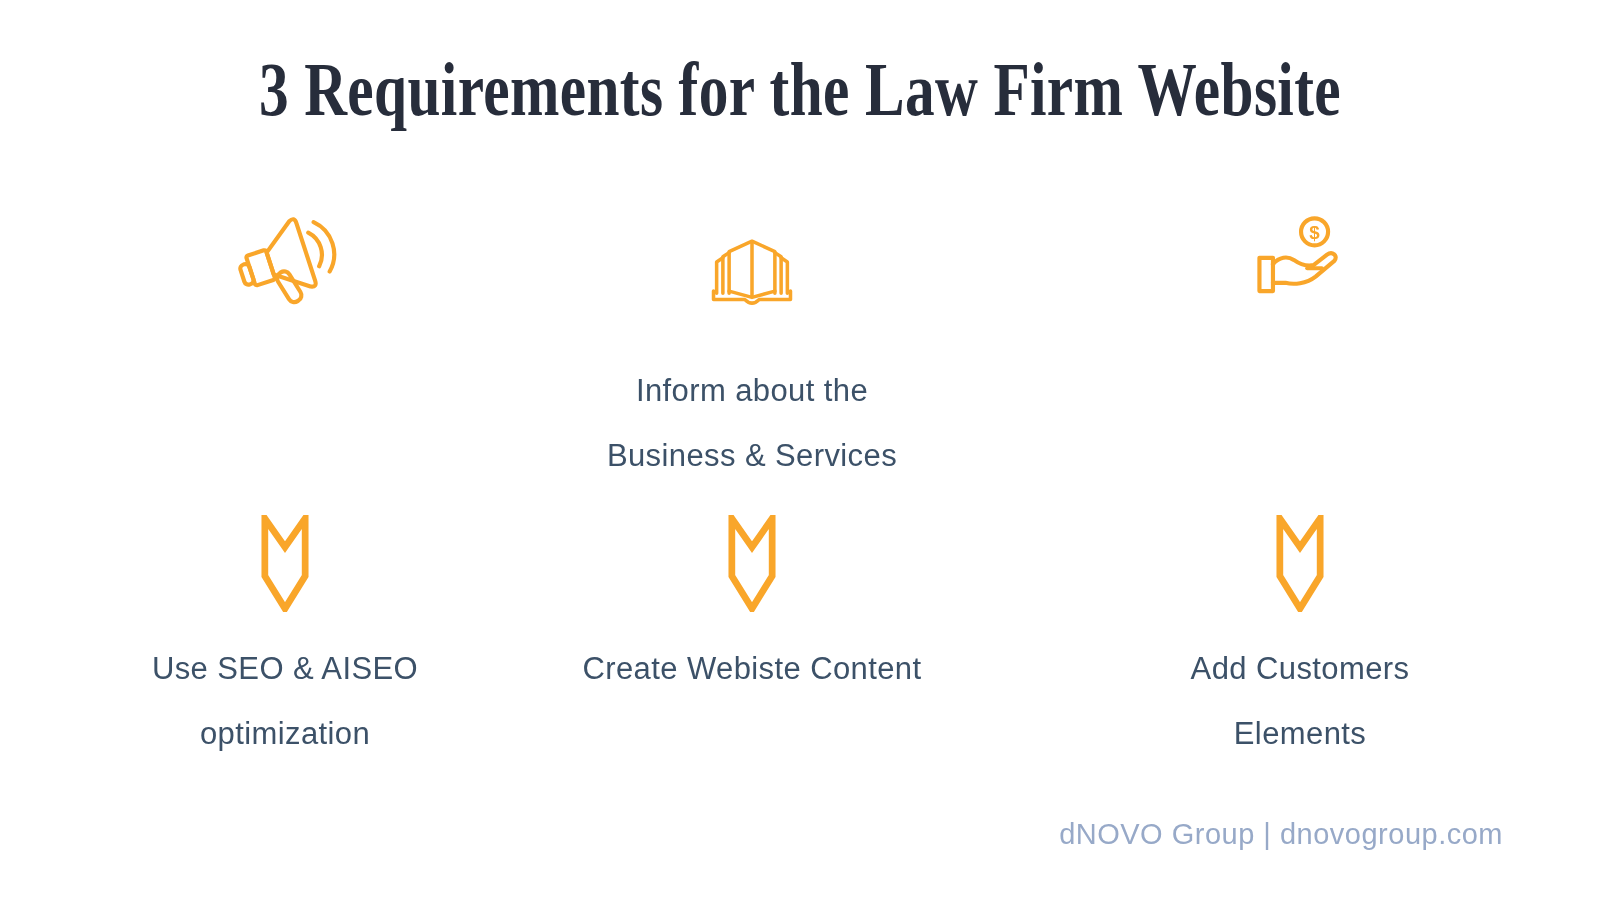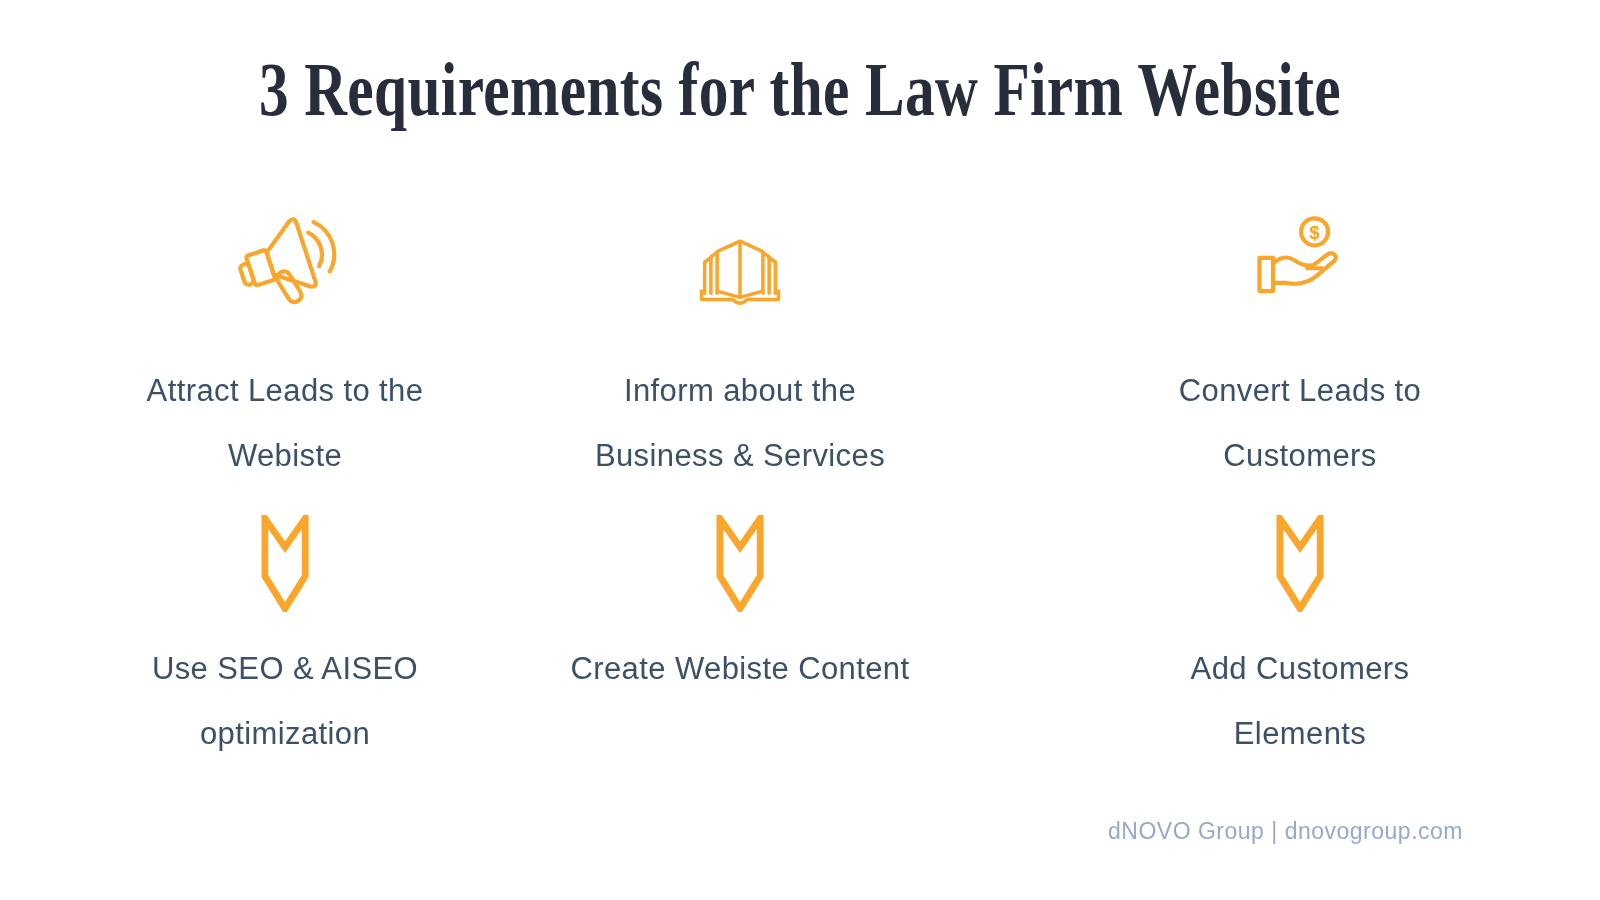--- a/index.html
+++ b/index.html
@@ -1,43 +1,43 @@
 <!DOCTYPE html>
 <html style="--accent: #F9A62A; --heading: #272D3B; --body: #3C5168; --footer: #97A9C8;"><head>
 <meta charset="utf-8">
 <style>
   html,body { margin:0; padding:0; }
   body { width:1600px; height:900px; background:#ffffff; overflow:hidden;
          font-family:"Liberation Sans", sans-serif; }
-  .canvas { position:absolute; top:0; left:0; width:1536px; height:900px; background:#fff; }
+  .canvas { position:absolute; top:0; left:0; width:1536px; height:900px; background:#fff;padding-left:40px; }
 
   .title { position:absolute; top:50px; left:0; width:1600px; text-align:center;
            font-family:"Liberation Serif", serif; font-weight:bold; font-size:76px;
            line-height:1.05; color:var(--heading); margin:0;
            transform:scaleX(0.78); transform-origin:center; letter-spacing:0.5px; white-space:nowrap; }
 
   .col { position:absolute; top:0; width:480px; height:900px; }
-  .col1 { left:45px; } .col2 { left:500px; } .col3 { left:1060px; }
+  .col1 { left:45px; } .col2 { left:512px; } .col3 { left:1060px; }
 
   .iconbox { position:absolute; top:210px; left:50%; transform:translateX(-50%);
              width:104px; height:104px; color:var(--accent); }
   .iconbox svg { width:104px; height:104px; display:block; }
 
   .req, .act { position:absolute; left:50%; transform:translateX(-50%);
                width:480px; max-width:480px; margin:0; text-align:center;
                color:var(--body); font-size:31px; line-height:65px; letter-spacing:0.4px; }
   .req { top:358px; } .act { top:636px; }
   .req-inner, .act-inner { display:inline-block; max-width:360px; }
 
   .arrowbox { position:absolute; top:515px; left:50%; transform:translateX(-50%);
               width:48px; height:97px; color:var(--accent); }
   .arrowbox svg { width:48px; height:97px; display:block; }
 
   .footer { position:absolute; top:818px; right:73px; color:var(--footer);
-            font-size:23px; letter-spacing:0.5px; }
+            font-size:29px; letter-spacing:0.5px; }
 </style>
 </head>
 <body>
 
 <div class="canvas">
 
   <h1 class="title">3 Requirements for the Law Firm Website</h1>
 
   <div class="col col1">
     <div class="iconbox">
@@ -45,21 +45,20 @@
         <g transform="rotate(-18 50 50)">
           <rect x="7" y="40" width="9" height="20" rx="4"></rect>
           <rect x="16" y="33" width="20" height="30" rx="2"></rect>
           <path d="M36,36 L66,14 Q72,11 72,18 L72,76 Q72,83 66,80 L36,58 Z"></path>
           <rect x="40" y="58" width="13" height="32" rx="6" transform="rotate(-14 46 74)"></rect>
           <path d="M80,30 A24,24 0 0 1 80,64"></path>
           <path d="M88,22 A34,34 0 0 1 88,72"></path>
         </g>
       </svg>
     </div>
-    <p class="req"><span class="req-inner">Attract Leads to the Webiste</span></p>
     <div class="arrowbox">
       <svg viewBox="0 0 50 100" fill="none" stroke="currentColor" stroke-width="7">
         <polygon points="4,3 25,33 46,3 46,63 25,97 4,63"></polygon>
       </svg>
     </div>
     <p class="act"><span class="act-inner">Use SEO &amp; AISEO optimization</span></p>
   </div>
 
   <div class="col col2">
     <div class="iconbox">
@@ -86,21 +85,20 @@
   <div class="col col3">
     <div class="iconbox">
       <svg viewBox="0 0 100 100" fill="none" stroke="currentColor" stroke-width="4" stroke-linecap="round" stroke-linejoin="round">
         <circle cx="64" cy="21" r="13"></circle>
         <text x="64" y="28" text-anchor="middle" stroke="none" fill="currentColor" font-family="Liberation Sans, sans-serif" font-size="18" font-weight="bold">$</text>
         <rect x="11" y="46" width="13" height="32"></rect>
         <path d="M24,52 C30,45 38,44 44,48 C51,53 58,54 63,53 L76,43 C81,39 87,44 83,49 L65,64 C56,71 44,72 36,70 L24,70"></path>
         <path d="M57,56 L71,56"></path>
       </svg>
     </div>
-    <p class="req"><span class="req-inner">Convert Leads to Customers</span></p>
     <div class="arrowbox">
       <svg viewBox="0 0 50 100" fill="none" stroke="currentColor" stroke-width="7">
         <polygon points="4,3 25,33 46,3 46,63 25,97 4,63"></polygon>
       </svg>
     </div>
     <p class="act"><span class="act-inner">Add Customers Elements</span></p>
   </div>
 
   <div class="footer">dNOVO Group | dnovogroup.com</div>
 </div>

